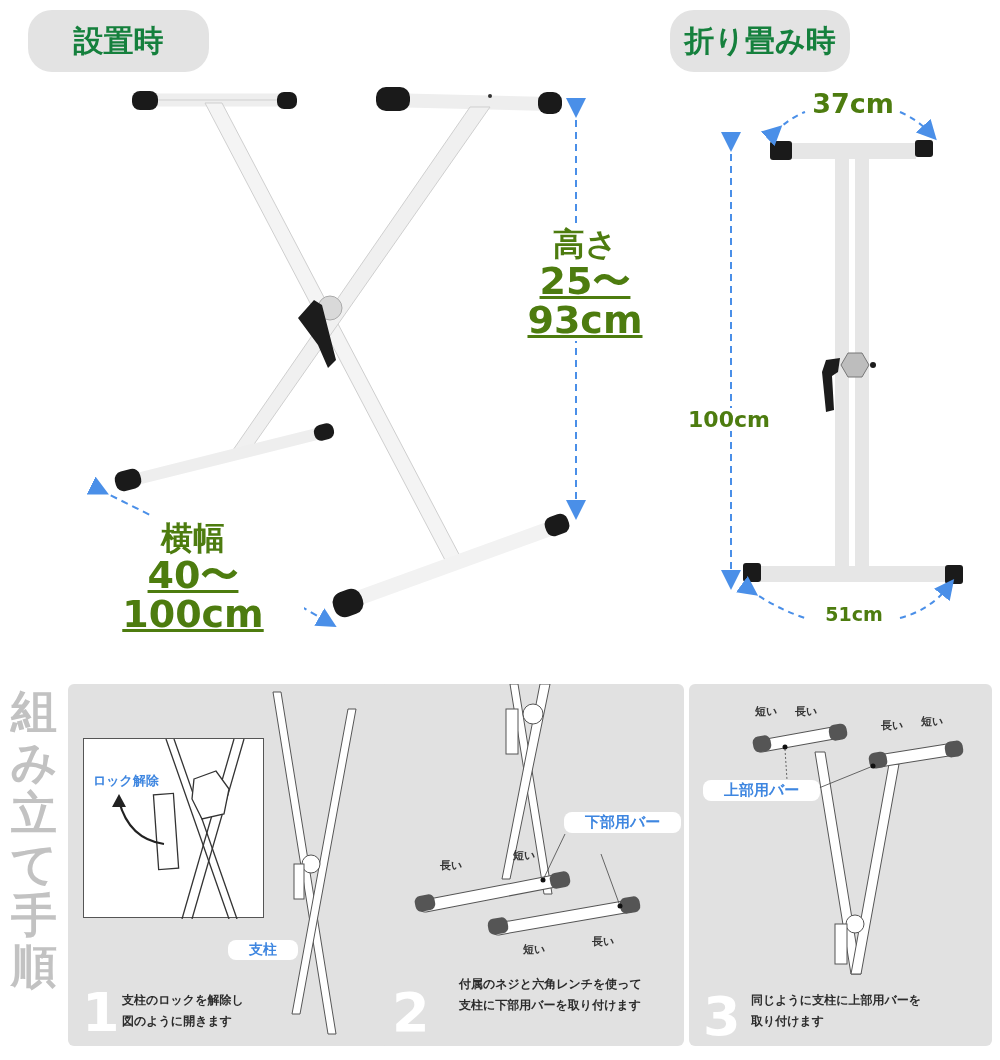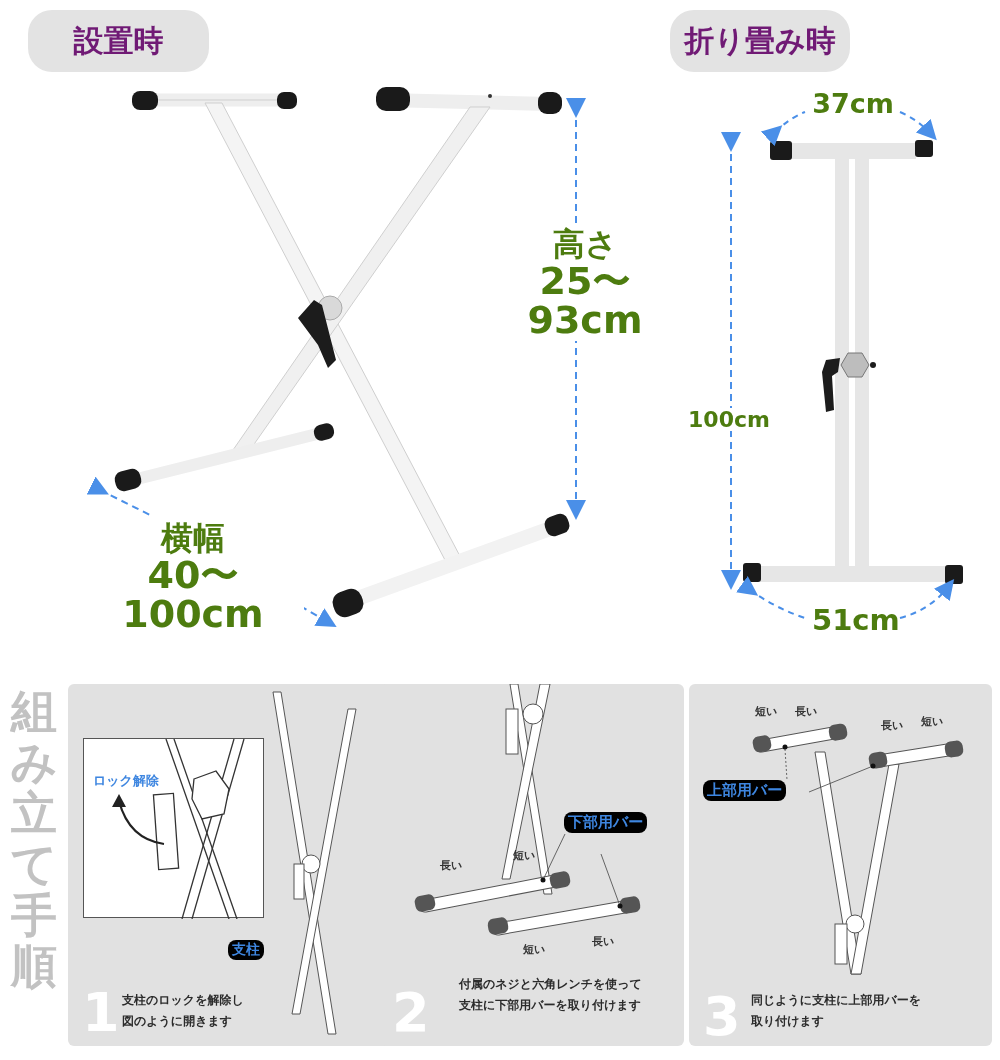--- a/index.html
+++ b/index.html
@@ -1,36 +1,36 @@
 <!DOCTYPE html>
 <html><head>
 <meta charset="utf-8">
 <style>
   * { box-sizing: border-box; margin: 0; padding: 0; }
   html, body { width: 1000px; height: 1060px; background: #ffffff; overflow: hidden; }
   body { position: relative; font-family: "DejaVu Sans", "Liberation Sans", sans-serif; color: #222; }
 
   .tag {
     position: absolute; background: #e3e3e3; border-radius: 24px;
-    font-weight: bold; font-size: 30px; color: #701a75;
+    font-weight: bold; font-size: 30px; color: #15803d;
     display: flex; align-items: center; justify-content: center;
   }
   .tag-installed { left: 28px; top: 10px; width: 181px; height: 62px; }
   .tag-folded { left: 670px; top: 10px; width: 180px; height: 62px; }
 
   .dim { position: absolute; font-weight: bold; color: #4d7c0f; text-align: center; line-height: 1.05; background: #fff; }
   .dim .lbl { display: block; font-size: 32px; }
-  .dim .val { display: block; font-size: 38px; }
+  .dim .val { display: block; font-size: 38px; text-decoration: underline; }
 
   .dim-width { left: 82px; top: 522px; width: 222px; }
   .dim-height { left: 485px; top: 228px; width: 200px; background: transparent; }
   .dim-height .lbl, .dim-height .val { background: #fff; display: inline-block; }
   .dim-37 { left: 808px; top: 90px; font-size: 27px; width: 90px; }
   .dim-100 { left: 674px; top: 408px; font-size: 22px; width: 110px; }
-  .dim-51 { left: 812px; top: 605px; font-size: 29px; width: 84px; }
+  .dim-51 { left: 812px; top: 605px; font-size: 19px; width: 84px; }
 
   svg.art { position: absolute; left: 0; top: 0; width: 1000px; height: 680px; pointer-events: none; }
 
   .vertical-title {
     position: absolute; left: 6px; top: 686px; width: 56px;
     font-size: 46px; font-weight: bold; color: #c2c2c2; line-height: 51px; text-align: center;
   }
   .vertical-title span { display: block; }
 
   .panel {
@@ -44,21 +44,21 @@
 
   .step-num {
     position: absolute; font-size: 54px; font-weight: bold; color: #ffffff; line-height: 1;
   }
   .step-text {
     position: absolute; font-size: 12px; font-weight: bold; color: #2b2b2b; line-height: 21px; white-space: nowrap;
   }
 
   .callout {
     position: absolute; font-weight: bold; color: #3e86e0; font-size: 14px;
-    background: #000000; border-radius: 8px; padding: 1px 4px;
+    background: #ffffff; border-radius: 8px; padding: 1px 21px;
   }
   .inset {
     position: absolute; left: 15px; top: 54px; width: 181px; height: 180px;
     background: #fff; border: 1.5px solid #555;
   }
   .inset svg { position: absolute; left: 0; top: 0; }
   .inset .callout { background: transparent; padding: 0; left: 9px; top: 33px; font-size: 13px; }
 
   .small-label { position: absolute; font-size: 11px; font-weight: bold; color: #333; white-space: nowrap; }
 </style>

